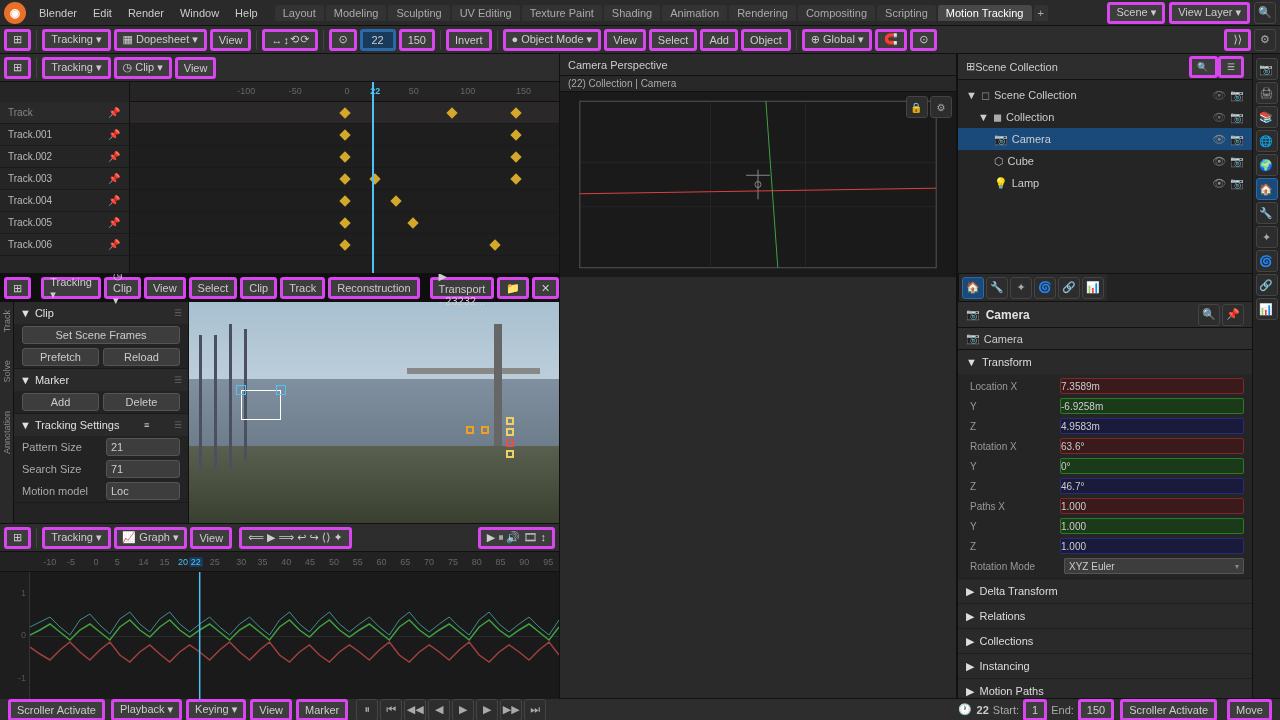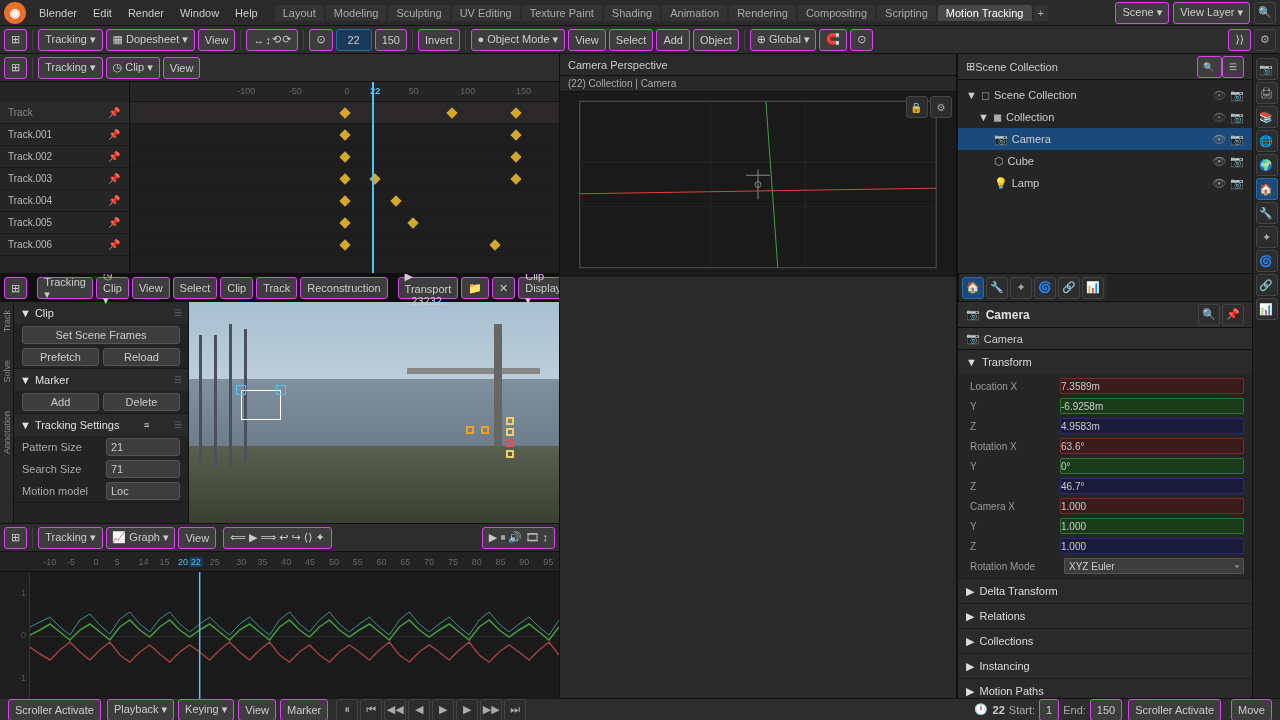--- a/index.html
+++ b/index.html
@@ -65,21 +65,21 @@
       display: flex;
       align-items: center;
       padding: 0 4px;
       gap: 3px;
       border-bottom: 1px solid #111;
     }
     .toolbar-btn {
       height: 22px;
       padding: 0 6px;
       background: #3d3d3d;
-      border: 1px solid #d946ef;
+      border: 3px solid #d946ef;
       border-radius: 3px;
       color: #ccc;
       font-size: 11px;
       cursor: pointer;
       display: flex; align-items: center; gap: 3px;
     }
     .toolbar-separator { width: 1px; height: 20px; background: #444; margin: 0 2px; }
     .dopesheet-toolbar {
       height: 28px;
       background: #2d2d2d;
@@ -888,21 +888,21 @@
             </div>
           </div>
           <div class="transform-row">
             <span class="transform-label" style="color:#999; font-size:10px;">Z</span>
             <div class="transform-values">
               <div class="transform-val xyz-z">46.7°</div>
             </div>
           </div>
 
           <div class="transform-row">
-            <span class="transform-label">Camera X</span>
+            <span class="transform-label">Paths X</span>
             <div class="transform-values">
               <div class="transform-val xyz-x">1.000</div>
             </div>
           </div>
           <div class="transform-row">
             <span class="transform-label" style="color:#999; font-size:10px;">Y</span>
             <div class="transform-values">
               <div class="transform-val xyz-y">1.000</div>
             </div>
           </div>

